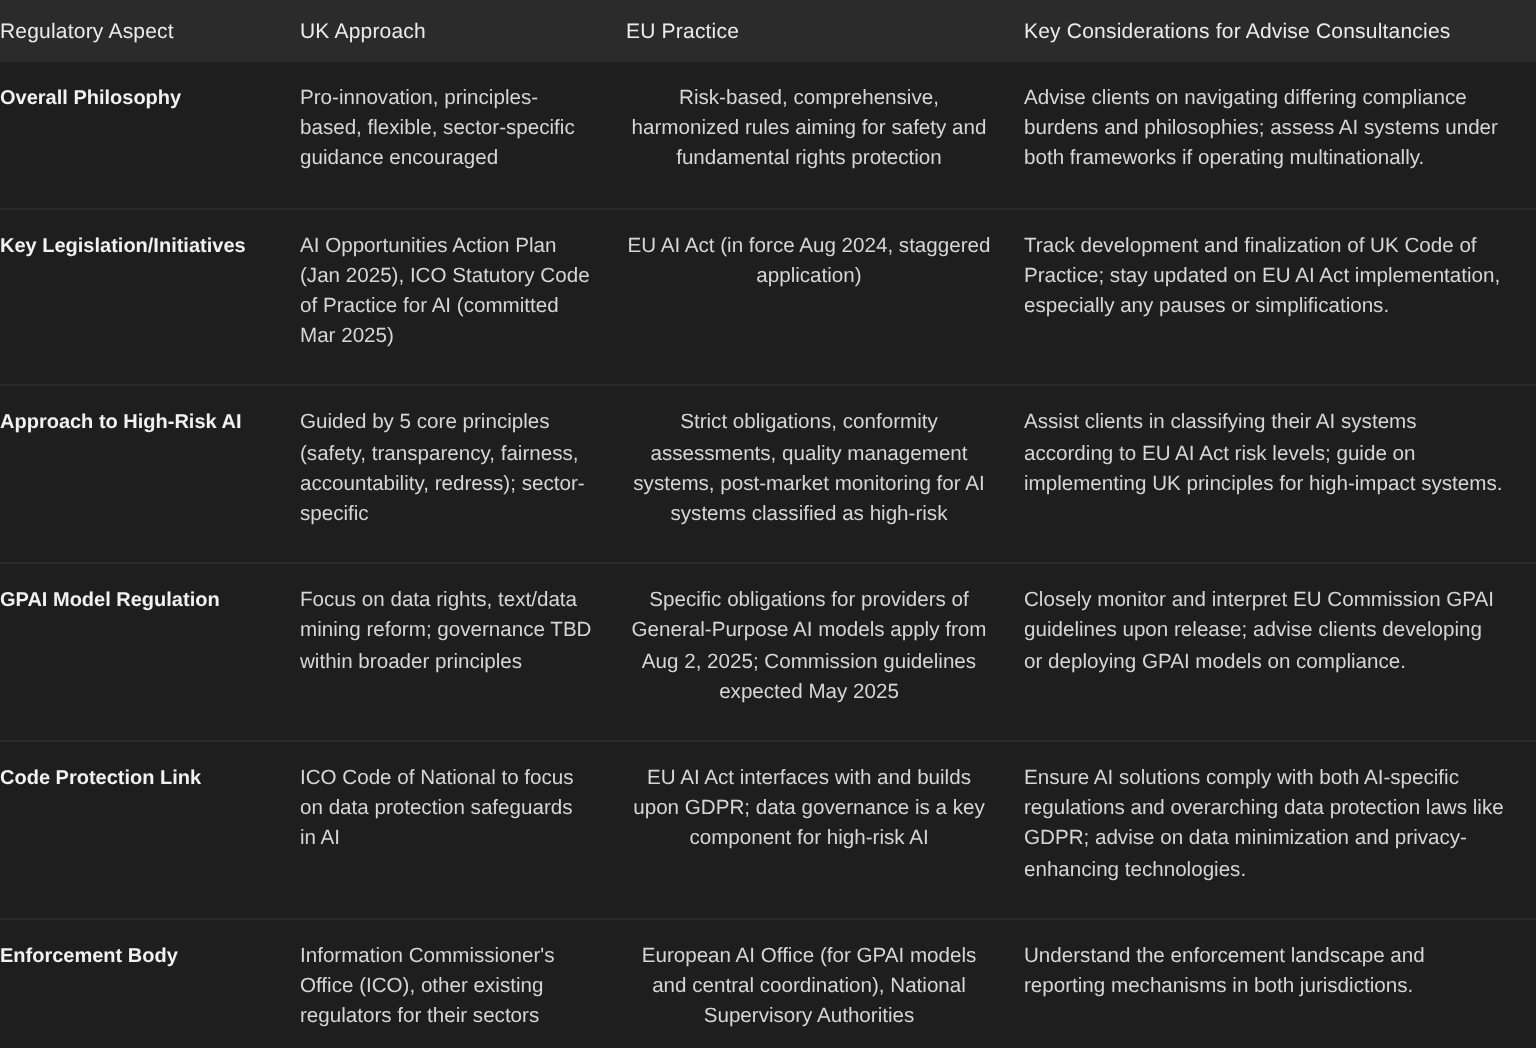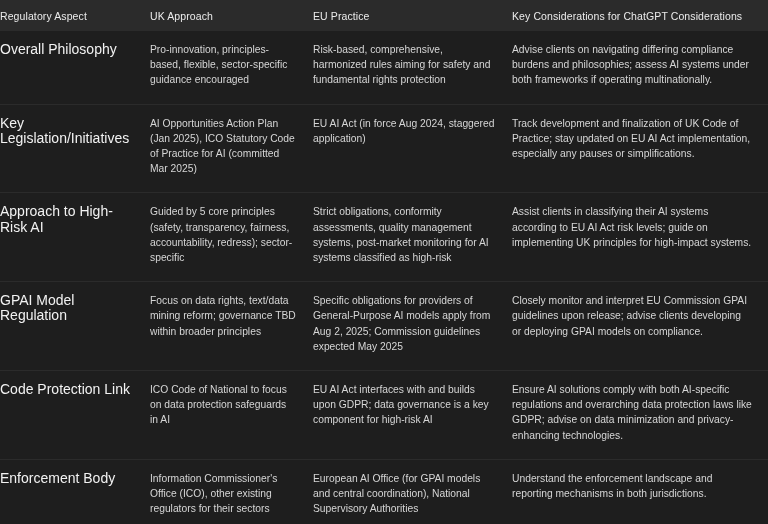--- a/index.html
+++ b/index.html
@@ -50,46 +50,46 @@
   }
   table.reg-table td {
     vertical-align: top;
     font-size: 10.3px;
     line-height: 15.2px;
     color: #d6d6d6;
     padding: 11px 16px 16px 0;
     box-sizing: border-box;
   }
   table.reg-table td.aspect-cell {
-    font-weight: normal;
+    font-weight: bold;
     color: #f2f2f2;
-    font-size: 14px;
+    font-size: 10px;
     line-height: 15.2px;
   }
   
   .c1 { width: 150px; padding-left: 11px; }
   .c2 { width: 163px; padding-left: 11px; }
-  .c3 { width: 199px; padding-left: 11px; }
+  .c3 { width: 199px; padding-left: 11px; text-align: center; }
   .c4 { width: 256px; padding-left: 11px; }
   th.c1 { padding-left: 11px; }
   th.c2 { padding-left: 11px; }
   th.c3 { padding-left: 11px; }
   th.c4 { padding-left: 11px; }
 </style>
 </head>
 <body>
 
 <div id="table-root">
   <table class="reg-table">
     <thead>
       <tr>
         <th class="c1">Regulatory Aspect</th>
         <th class="c2">UK Approach</th>
         <th class="c3">EU Practice</th>
-        <th class="c4">Key Considerations for ChatGPT Considerations</th>
+        <th class="c4">Key Considerations for Advise Consultancies</th>
       </tr>
     </thead>
     <tbody>
       <tr>
         <td class="c1 aspect-cell">Overall Philosophy</td>
         <td class="c2">Pro-innovation, principles-based, flexible, sector-specific guidance encouraged</td>
         <td class="c3">Risk-based, comprehensive, harmonized rules aiming for safety and fundamental rights protection</td>
         <td class="c4">Advise clients on navigating differing compliance burdens and philosophies; assess AI systems under both frameworks if operating multinationally.</td>
       </tr>
       <tr>

